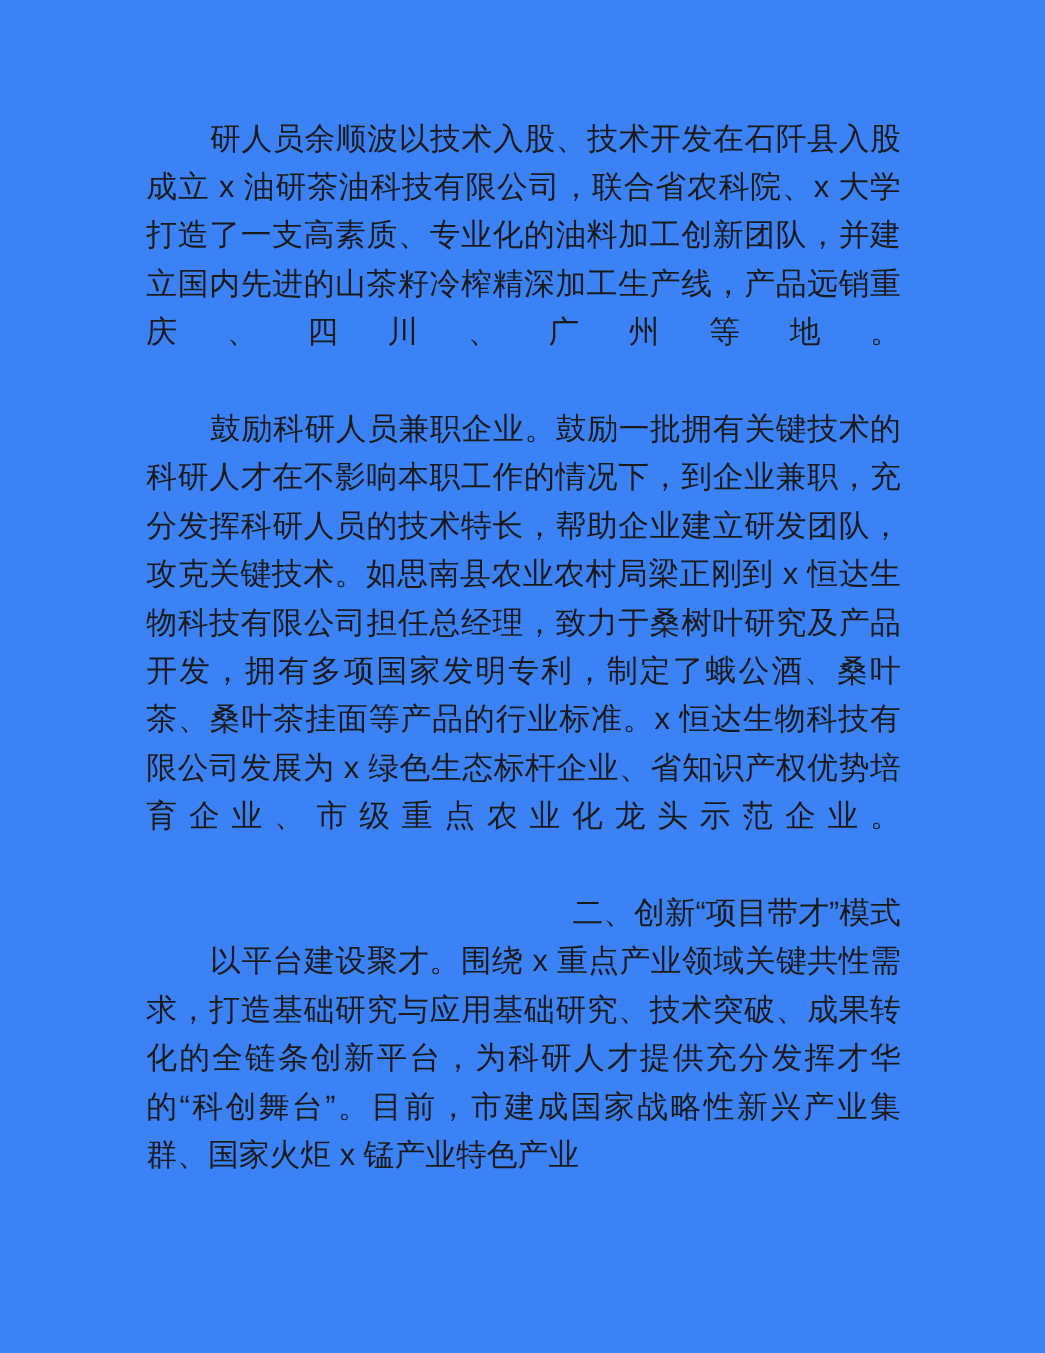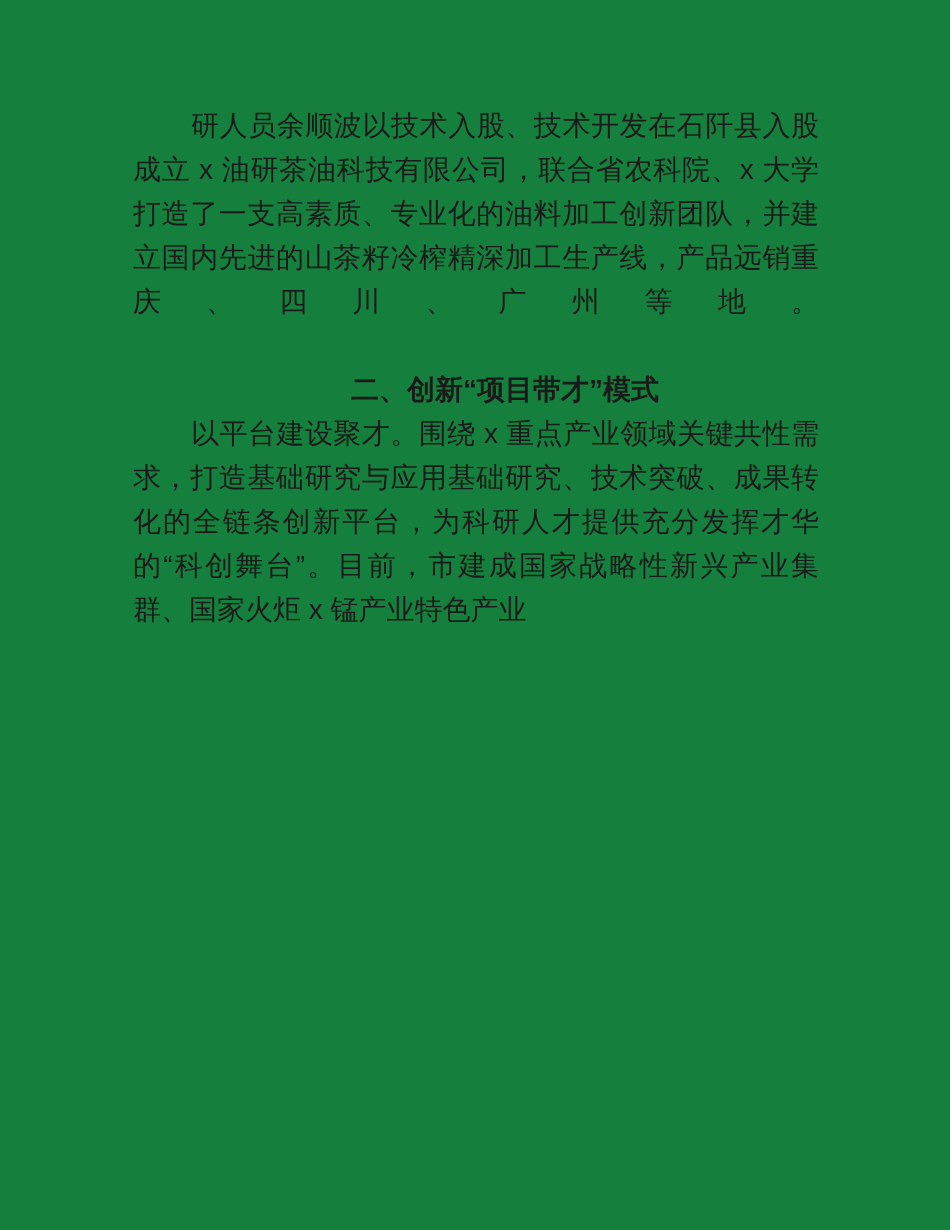--- a/index.html
+++ b/index.html
@@ -14,21 +14,21 @@
     overflow: hidden;
     font-family: "Liberation Sans", "DejaVu Sans", sans-serif;
   }
 
   #page {
     position: absolute;
     left: 0;
     top: 0;
     width: 950px;
     height: 1230px;
-    background: #15803d;
+    background: #3b82f6;
   }
 
   #doc-body {
     position: absolute;
     left: 133px;
     top: 104px;
     width: 686px;
   }
 
   .para {
@@ -40,40 +40,40 @@
     text-align: justify;
     text-justify: inter-character;
     text-indent: 58px;
     letter-spacing: 0px;
     word-break: break-all;
     font-weight: 400;
     -webkit-font-smoothing: antialiased;
   }
 
   .para.heading {
-    text-align: center;
-    font-weight: bold;
+    text-align: right;
   }
 
   
   .para::after {
     content: "";
     display: inline-block;
     width: 100%;
   }
   .para.nojust::after { content: none; }
 </style>
 </head>
 <body>
 
 <div id="page">
   <div id="doc-body">
 
     <p class="para">研人员余顺波以技术入股、技术开发在石阡县入股成立 x 油研茶油科技有限公司，联合省农科院、x 大学打造了一支高素质、专业化的油料加工创新团队，并建立国内先进的山茶籽冷榨精深加工生产线，产品远销重庆、四川、广州等地。</p>
 
+    <p class="para">鼓励科研人员兼职企业。鼓励一批拥有关键技术的科研人才在不影响本职工作的情况下，到企业兼职，充分发挥科研人员的技术特长，帮助企业建立研发团队，攻克关键技术。如思南县农业农村局梁正刚到 x 恒达生物科技有限公司担任总经理，致力于桑树叶研究及产品开发，拥有多项国家发明专利，制定了蛾公酒、桑叶茶、桑叶茶挂面等产品的行业标准。x 恒达生物科技有限公司发展为 x 绿色生态标杆企业、省知识产权优势培育企业、市级重点农业化龙头示范企业。</p>
 
     <p class="para heading nojust">二、创新“项目带才”模式</p>
 
 
     <p class="para nojust">以平台建设聚才。围绕 x 重点产业领域关键共性需求，打造基础研究与应用基础研究、技术突破、成果转化的全链条创新平台，为科研人才提供充分发挥才华的“科创舞台”。目前，市建成国家战略性新兴产业集群、国家火炬 x 锰产业特色产业</p>
 
   </div>
 </div>
 
 </body></html>

